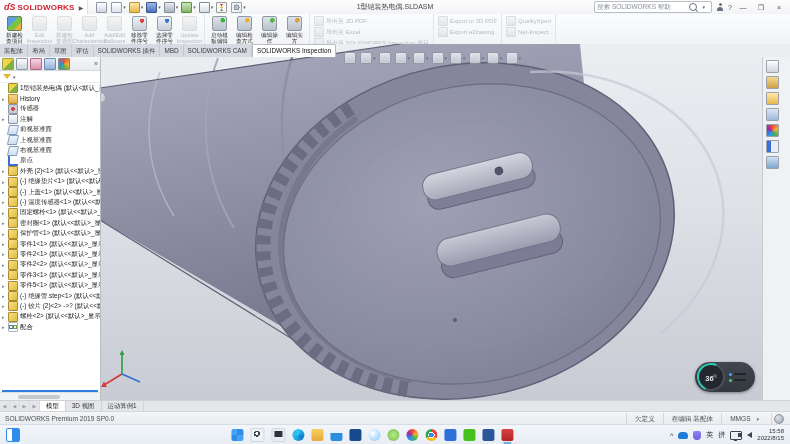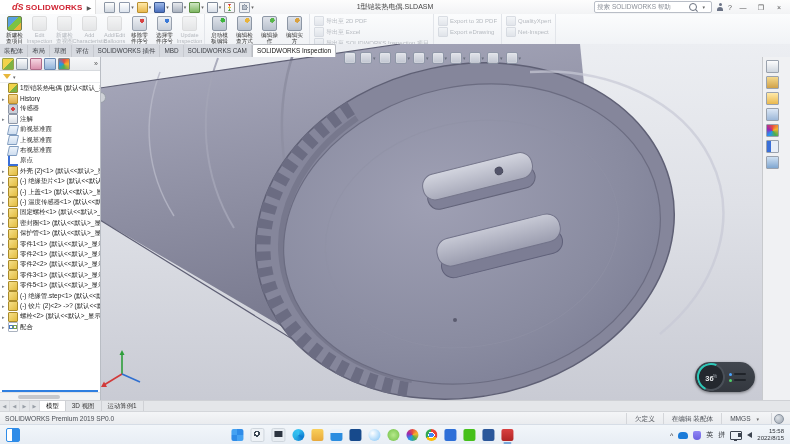--- a/index.html
+++ b/index.html
@@ -5,21 +5,21 @@
   html,body{margin:0;padding:0;}
   body{width:790px;height:444px;position:relative;font-family:"Liberation Sans",sans-serif;
        background:#fff;overflow:hidden;-webkit-font-smoothing:antialiased;color:#222;}
   #app{position:absolute;inset:0;}
   .abs{position:absolute;}
 
   
   #titlebar{left:0;top:0;width:790px;height:14px;background:linear-gradient(#fdfdfd,#f2f3f5);
             border-bottom:1px solid #e3e4e6;display:flex;align-items:center;}
   #logo{display:flex;align-items:center;gap:2px;padding:0 4px;height:100%;background:#fff;border-right:1px solid #e0e0e0;}
-  #logo .ds{color:#d1242e;font-weight:bold;font-style:italic;font-size:9px;margin-left:8px;}
+  #logo .ds{color:#d1242e;font-weight:bold;font-style:italic;font-size:9px;}
   #logo .sw{color:#cf2030;font-weight:bold;font-size:8px;letter-spacing:.2px;text-align:center;}
   #logo .flyout{color:#555;font-size:6px;margin-left:2px;}
   #quickbar{display:flex;align-items:center;gap:3px;margin-left:8px;}
   .qitem{display:flex;align-items:center;gap:1px;}
   .qi{width:9px;height:9px;border-radius:1px;display:inline-block;}
   .qcaret{font-size:5px;color:#666;line-height:9px;}
   .qi[data-icon="home"]{background:linear-gradient(#fefefe,#cfd6df);border:1px solid #8d97a5;}
   .qi[data-icon="new-doc"]{background:linear-gradient(#ffffff,#dde4ee);border:1px solid #8f9aac;}
   .qi[data-icon="open-folder"]{background:linear-gradient(#ffe9a8,#e9b84e);border:1px solid #b98f2e;}
   .qi[data-icon="save"]{background:linear-gradient(#9db8e8,#4a6fbd);border:1px solid #39568f;}

